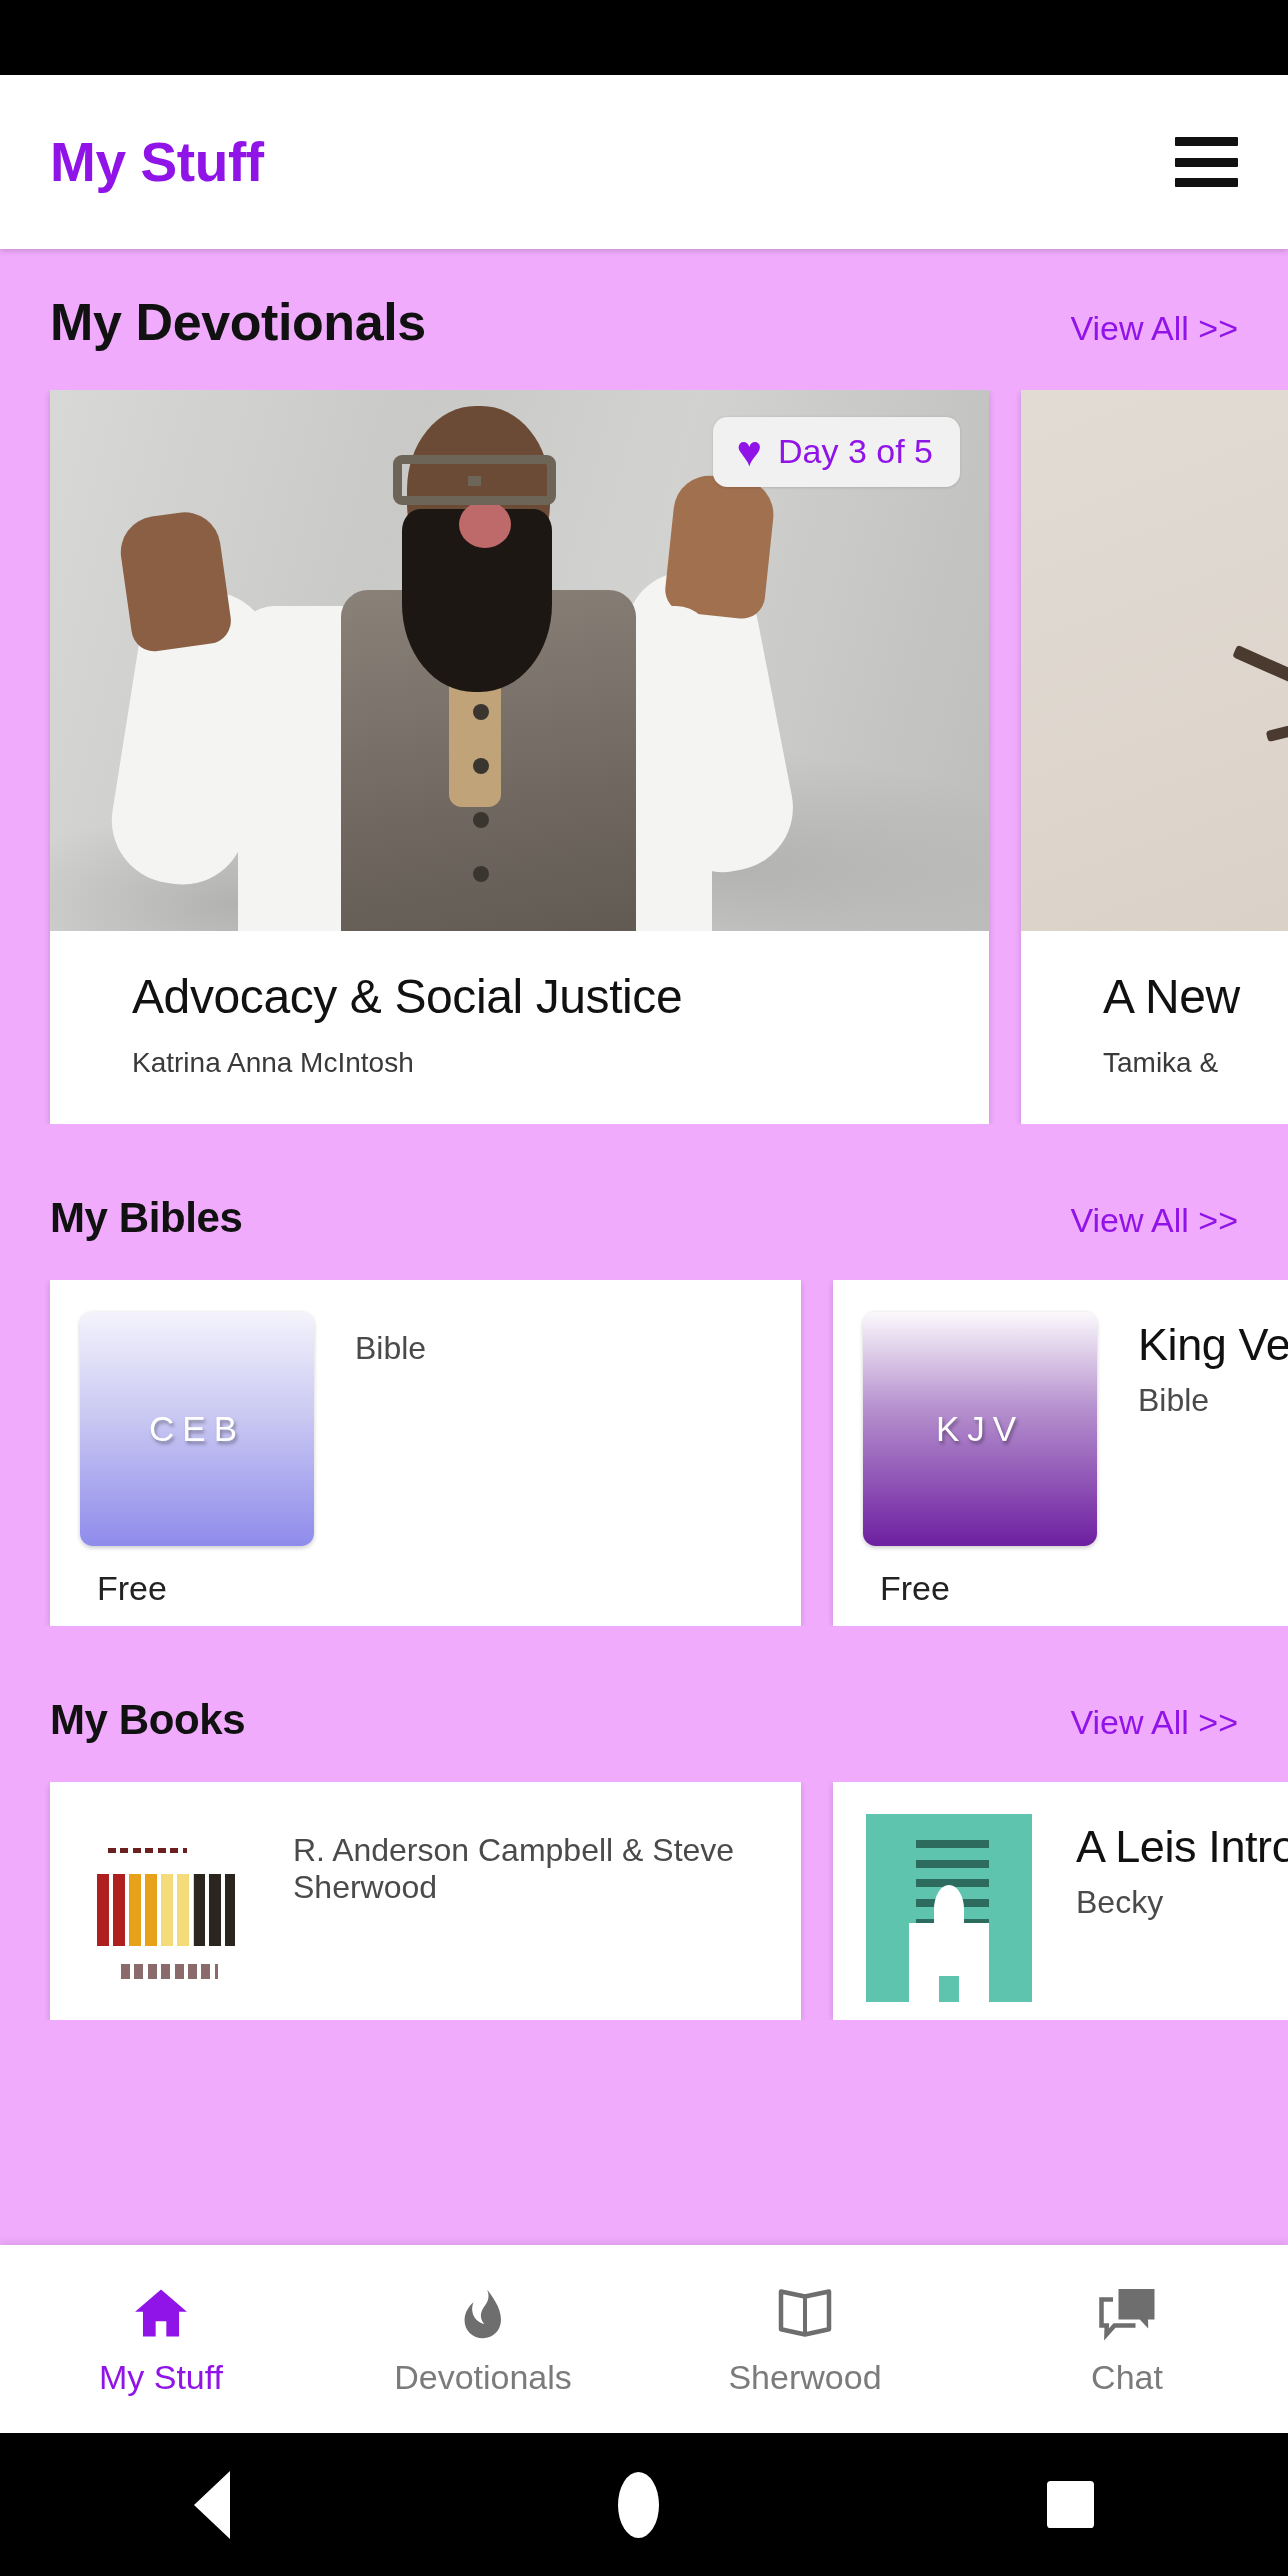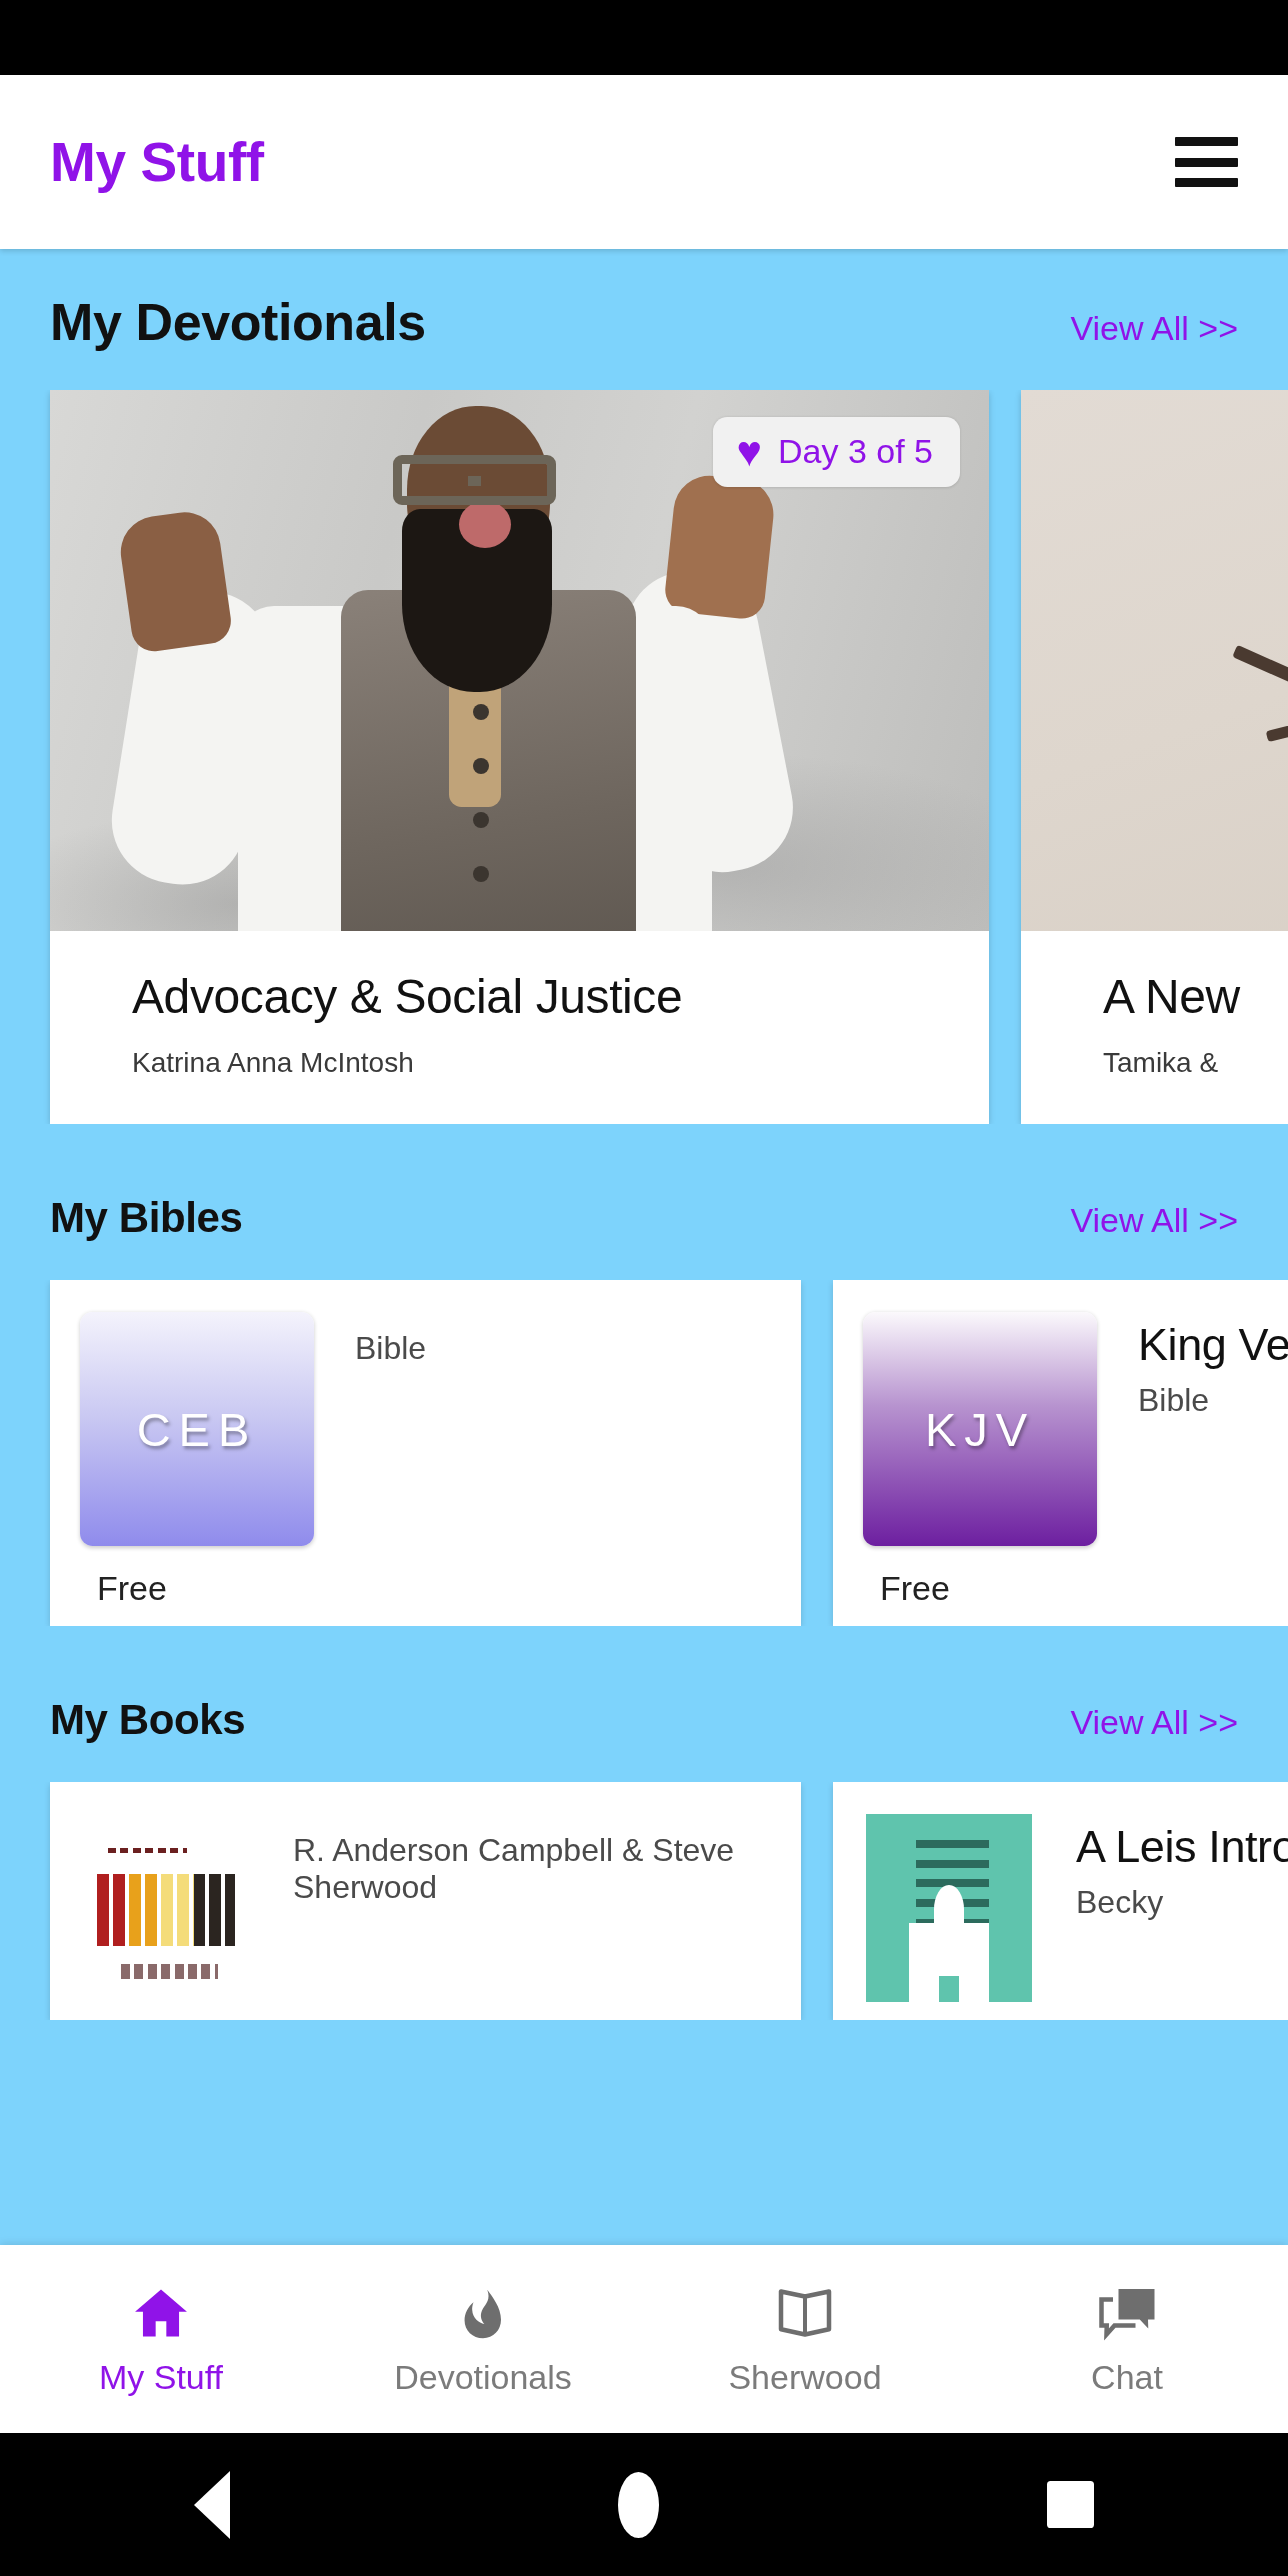--- a/index.html
+++ b/index.html
@@ -36,21 +36,21 @@
     display: flex; flex-direction: column; justify-content: space-between;
     padding: 3.6px 0;
     cursor: pointer;
   }
   .hamburger span { display: block; width: 63px; height: 9px; background: #111111; border-radius: 0.9px; }
 
   
   .content {
     position: absolute; top: 249px; left: 0;
     width: 1288px; height: 1996px;
-    background: #7dd3fc;
+    background: #f0abfc;
     overflow: hidden;
   }
 
   .section-head {
     display: flex; align-items: baseline; justify-content: space-between;
     padding: 0 50px;
   }
   .section-title { font-size: 52px; font-weight: bold; color: #111111; letter-spacing: -0.4px; }
   .section-title.small { font-size: 42px; }
   .view-all { font-size: 34px; color: #9013e8; white-space: nowrap; cursor: pointer; }
@@ -133,21 +133,21 @@
   }
   .item-row { display: flex; gap: 41px; padding: 0 30px; }
   .thumb-bible {
     flex: 0 0 234px; height: 234px; border-radius: 12.5px;
     display: flex; align-items: center; justify-content: center;
     box-shadow: 0 1.8px 4.5px rgba(0,0,0,.2);
   }
   .thumb-ceb { background: linear-gradient(180deg, #f4f3fc 0%, #c9c8f2 45%, #8f8bec 100%); }
   .thumb-kjv { background: linear-gradient(180deg, #fbf9fc 0%, #b793cf 40%, #6d1fa0 100%); }
   .thumb-abbr {
-    font-size: 47px; color: #ffffff; letter-spacing: 8px;
+    font-size: 35px; color: #ffffff; letter-spacing: 8px;
     text-shadow: 1.8px 2.7px 3.6px rgba(0,0,0,.35);
   }
   .item-text { padding-top: 7.2px; min-width: 0; }
   .item-title { font-size: 45px; color: #111111; line-height: 1.15; letter-spacing: -0.4px; }
   .item-sub { font-size: 32px; color: #4a4a4a; margin-top: 10.7px; }
   .item-price { font-size: 34px; color: #222222; padding: 23px 0 0 47px; }
 
   .thumb-book {
     flex: 0 0 172px; height: 188px;
     display: flex; align-items: center; justify-content: center;

